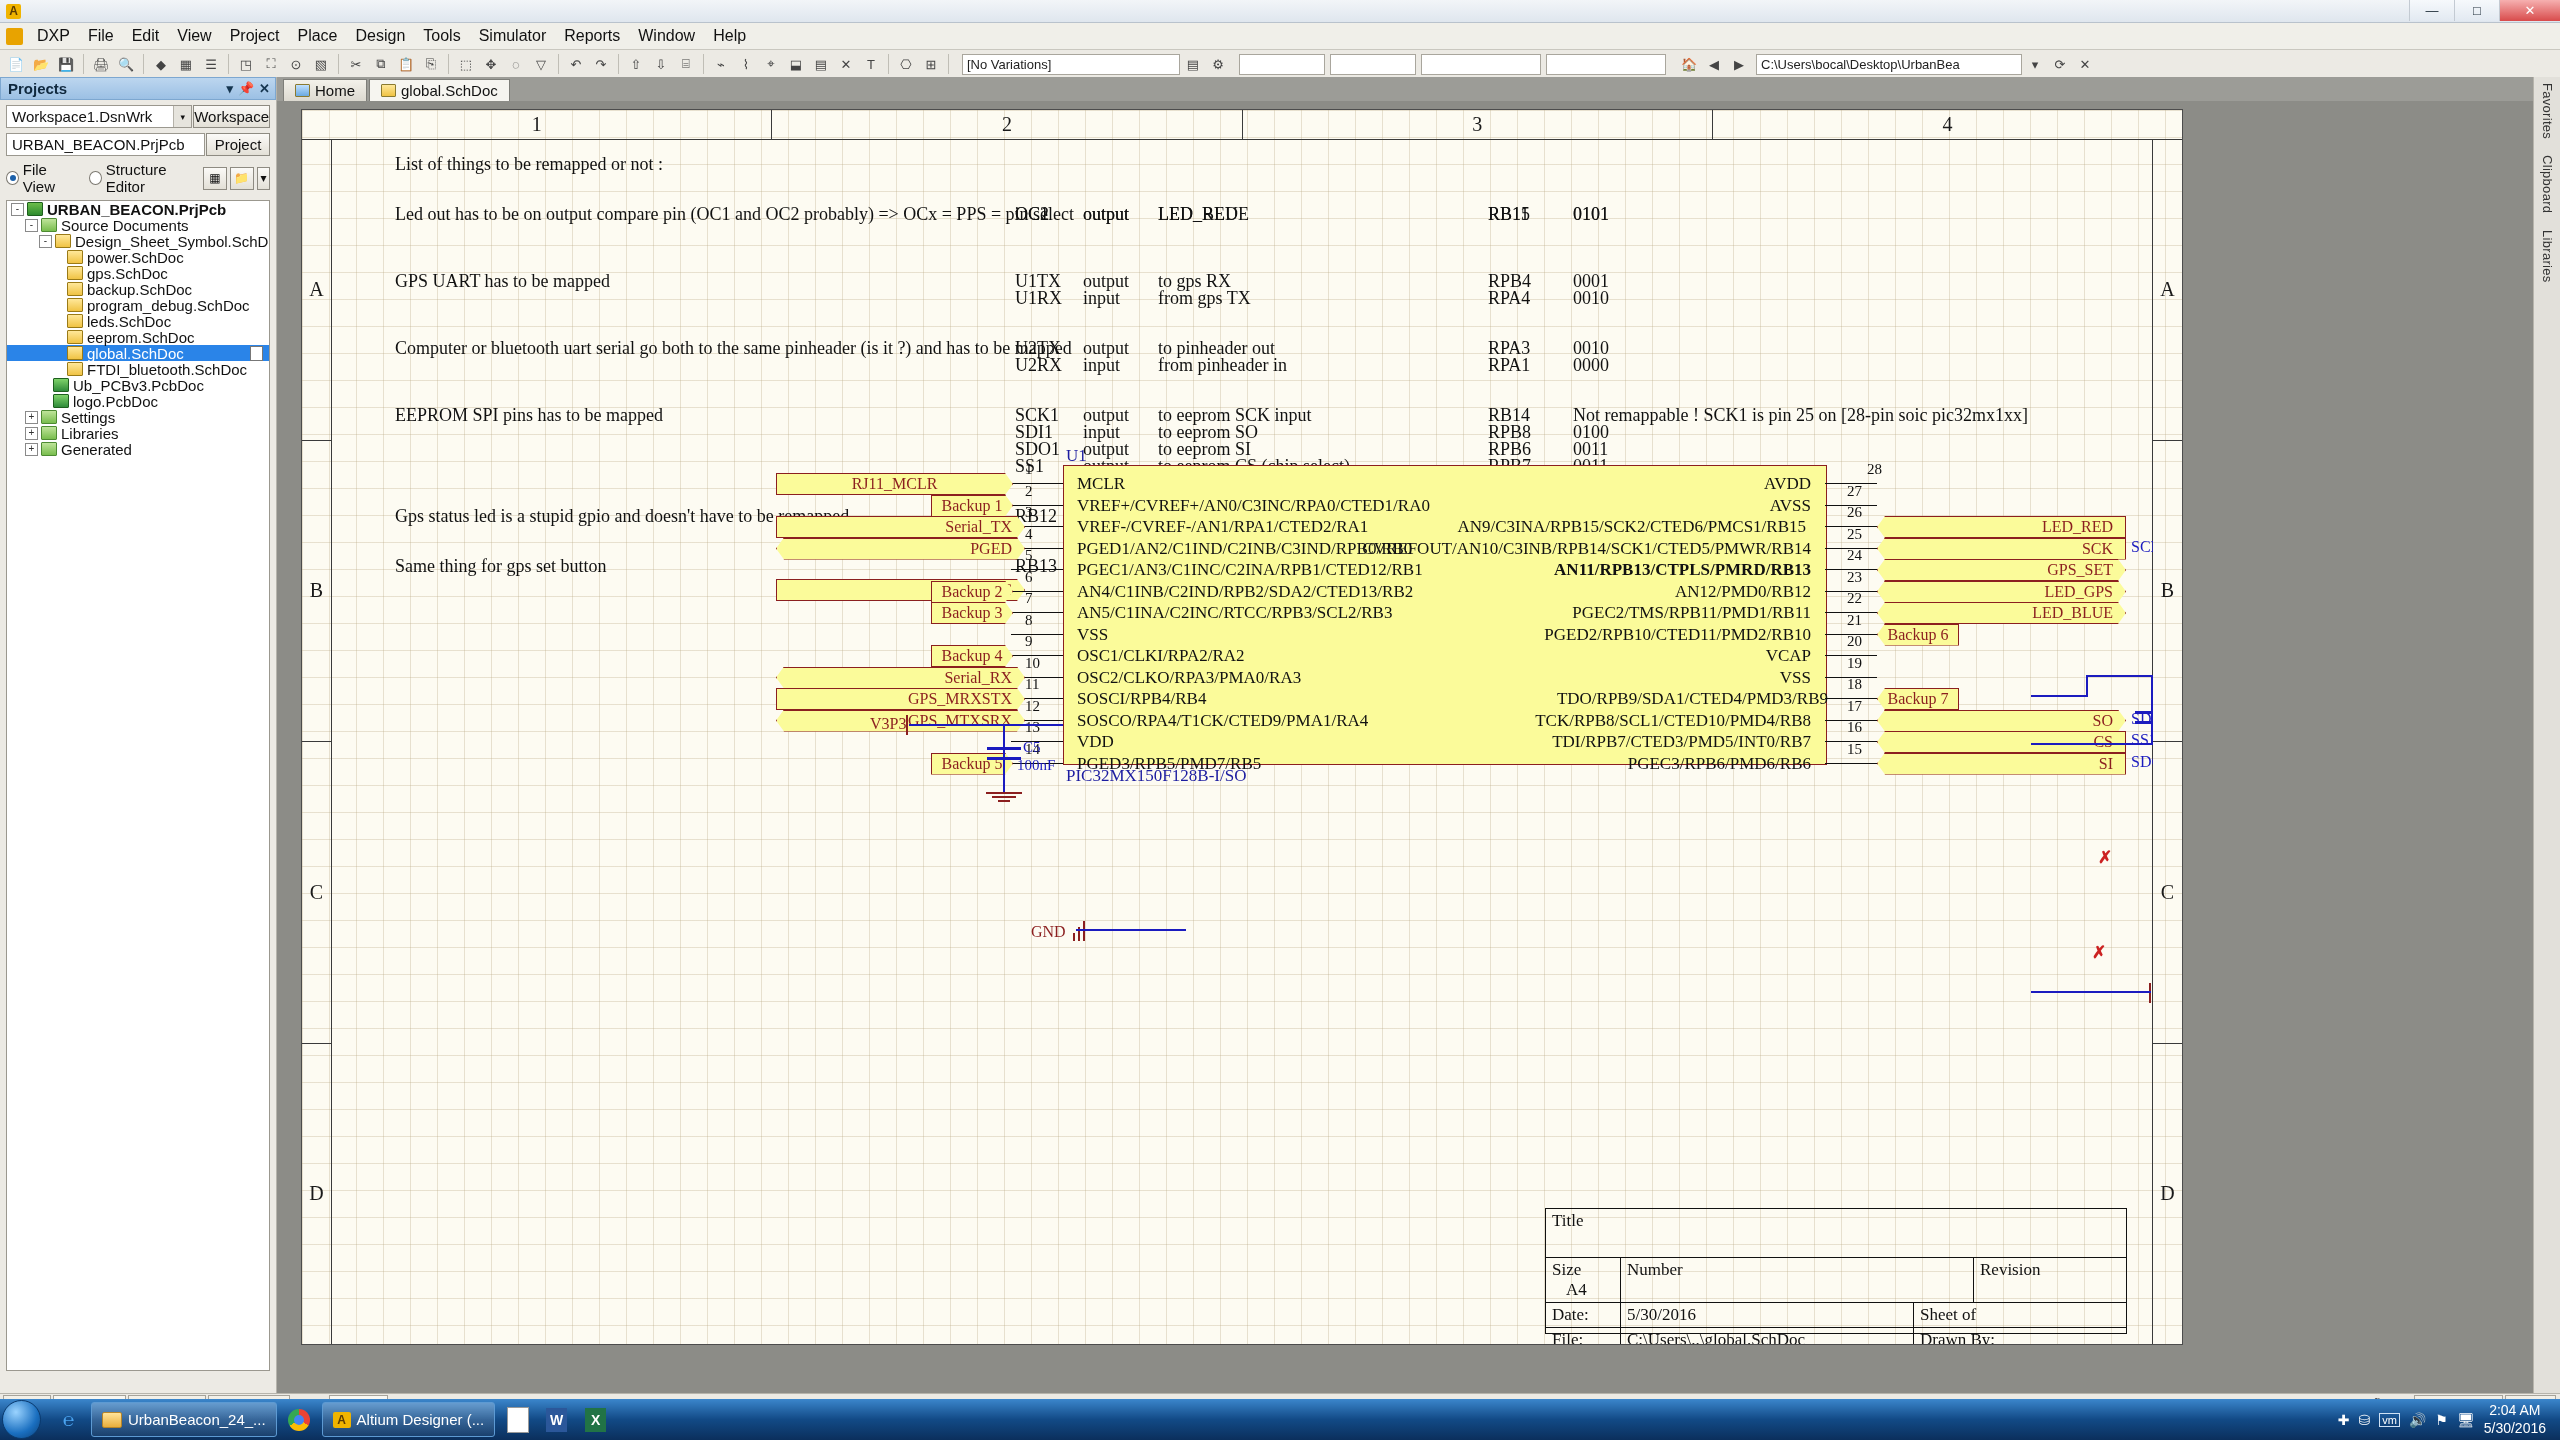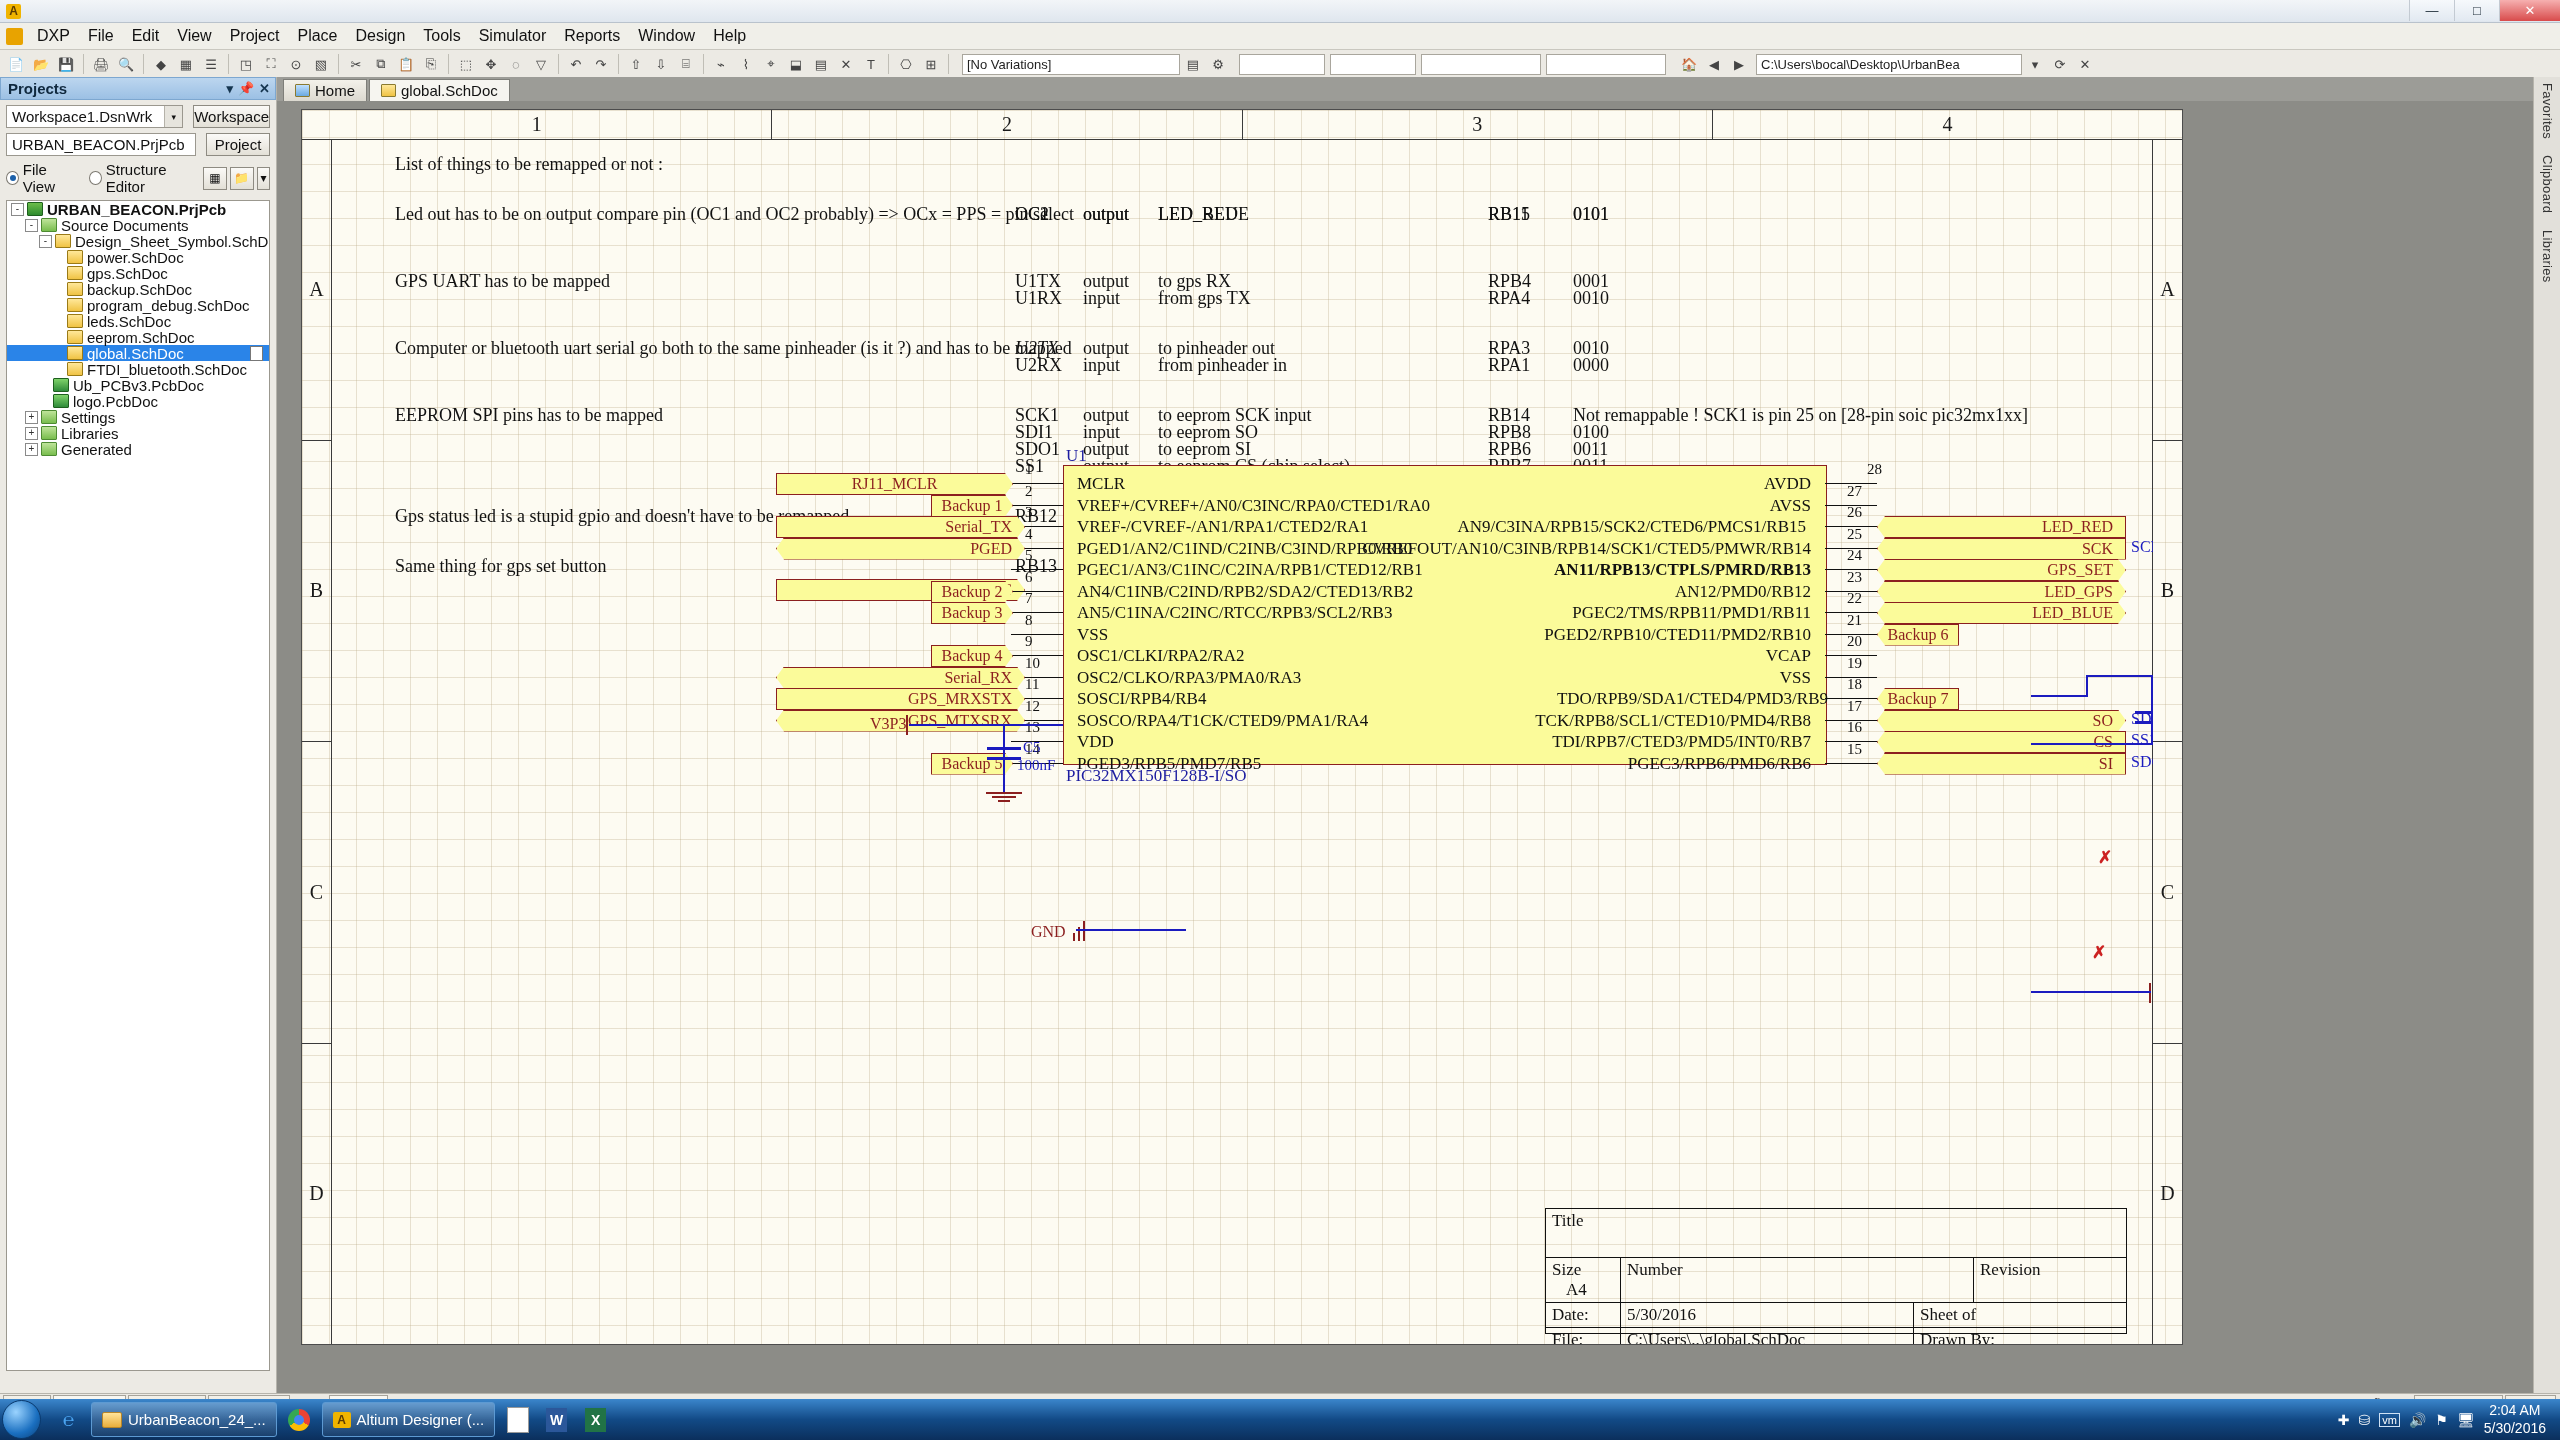--- a/index.html
+++ b/index.html
@@ -51,21 +51,21 @@
     display:flex;flex-direction:column;}
   .panelhdr{height:21px;background:linear-gradient(#bcd6ef,#9cc0e4);
     border:1px solid #7da7d0;display:flex;align-items:center;
     padding-left:7px;font-size:15px;font-weight:bold;color:#10293f;}
   .panelhdr .ctl{margin-left:auto;display:flex;gap:5px;padding-right:5px;font-size:13px;color:#15354f;}
   .pnlbody{padding:5px 6px 0 6px;flex:1;display:flex;flex-direction:column;}
   .combo{height:21px;border:1px solid #9b988f;background:#fff;display:flex;align-items:center;
     padding-left:5px;font-size:15px;color:#111;margin-bottom:5px;position:relative;}
   .combo .arw{position:absolute;right:0;top:0;bottom:0;width:17px;background:#e6e4dd;
     border-left:1px solid #b5b2a9;display:flex;align-items:center;justify-content:center;font-size:9px;}
-  .row2{display:flex;gap:10px;margin-bottom:5px;}
+  .row2{display:flex;gap:1px;margin-bottom:5px;}
   .row2 .combo{flex:1;margin-bottom:0;}
   .btn{height:21px;min-width:62px;border:1px solid #8e8b82;
     background:linear-gradient(#fbfaf7,#e3e0d7);font-size:15px;color:#111;
     display:flex;align-items:center;justify-content:center;}
   .radiorow{display:flex;align-items:center;gap:4px;font-size:15px;color:#111;margin-bottom:5px;}
   .radio{width:12px;height:12px;border:1px solid #7d7a72;border-radius:50%;background:#fff;
     display:inline-block;position:relative;}
   .radio.on::after{content:"";position:absolute;left:3px;top:3px;width:6px;height:6px;
     border-radius:50%;background:#1b60aa;}
   .iconbtn{width:22px;height:21px;border:1px solid #8e8b82;background:linear-gradient(#fbfaf7,#e3e0d7);
@@ -470,21 +470,21 @@
                 <div class="nline" style="top: 134px;">
                   <span style="display: inline-block; width: 620px;"></span>
                   <span style="display: inline-block; width: 68px;">U1RX</span>
                   <span style="display: inline-block; width: 75px;">input</span>
                   <span style="display: inline-block; width: 330px;">from gps TX</span>
                   <span style="display: inline-block; width: 85px;">RPA4</span>
                   <span style="display: inline-block;">0010</span>
                 </div>
                 <div class="nline" style="top: 184px;">
                   <span style="display: inline-block; width: 620px;">Computer or bluetooth uart serial go both to the same pinheader (is it ?) and has to be mapped</span>
-                  <span style="display: inline-block; width: 68px; font-style: italic;">U2TX</span>
+                  <span style="display: inline-block; width: 68px;">U2TX</span>
                   <span style="display: inline-block; width: 75px;">output</span>
                   <span style="display: inline-block; width: 330px;">to pinheader out</span>
                   <span style="display: inline-block; width: 85px;">RPA3</span>
                   <span style="display: inline-block;">0010</span>
                 </div>
                 <div class="nline" style="top: 201px;">
                   <span style="display: inline-block; width: 620px;"></span>
                   <span style="display: inline-block; width: 68px;">U2RX</span>
                   <span style="display: inline-block; width: 75px;">input</span>
                   <span style="display: inline-block; width: 330px;">from pinheader in</span>

